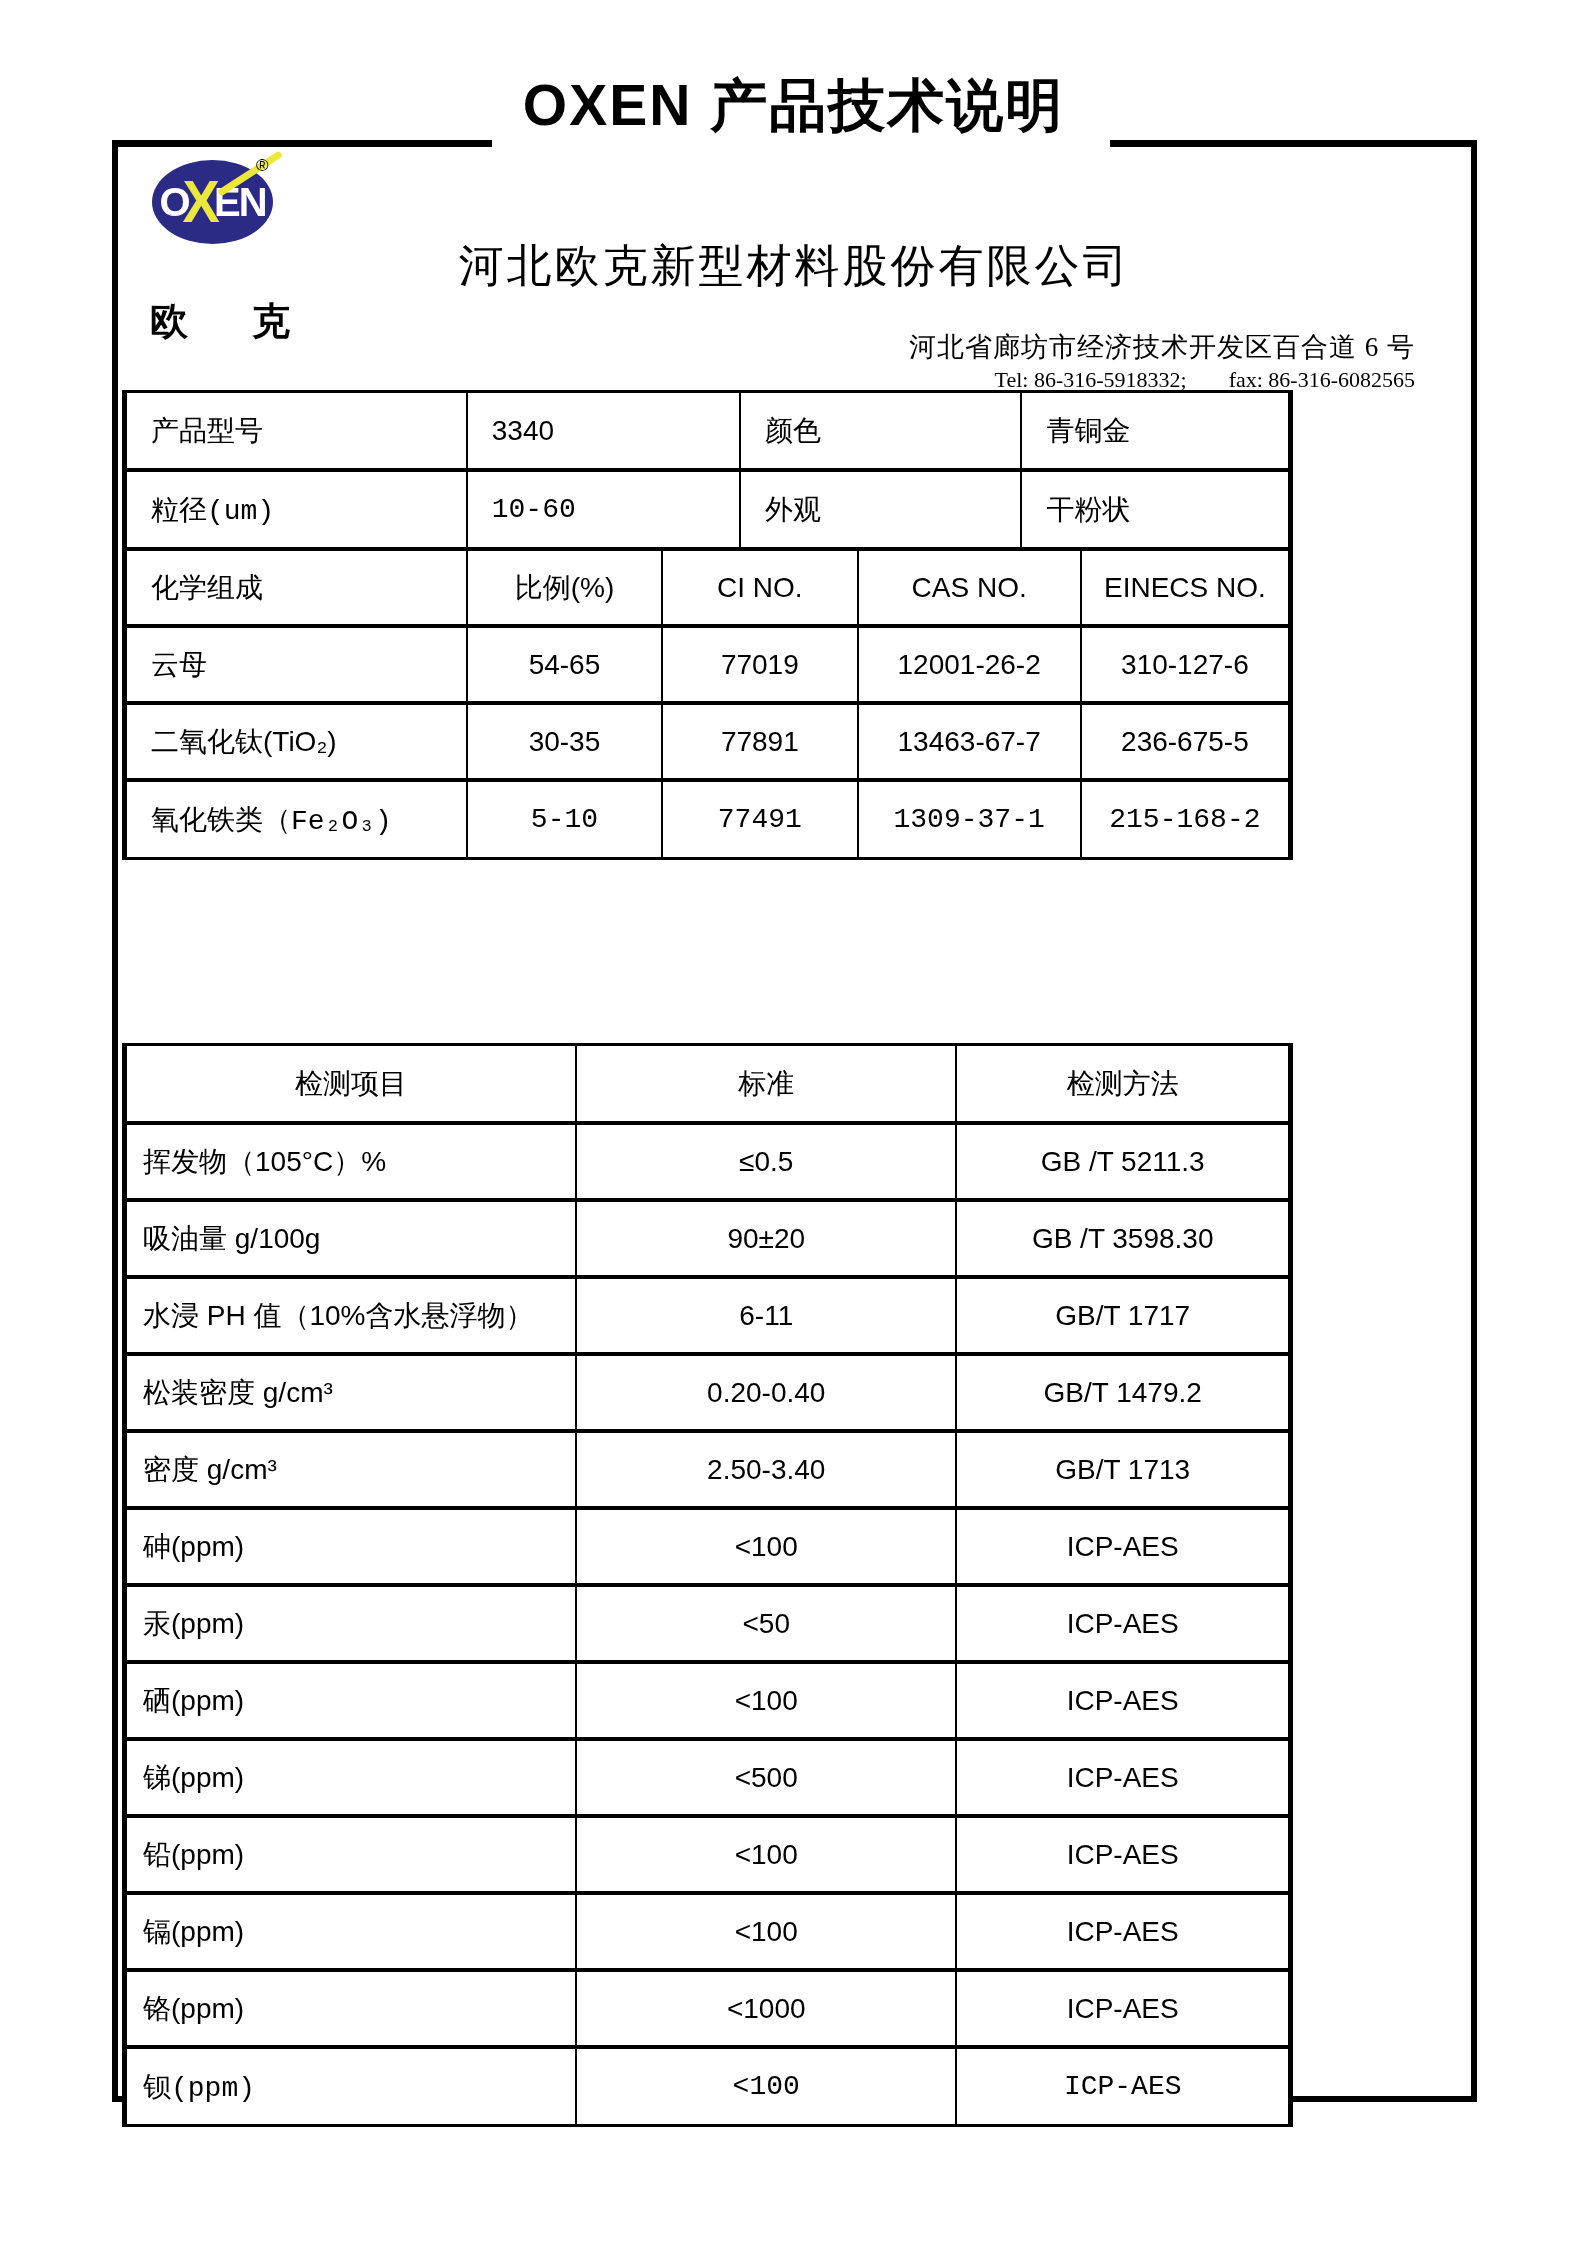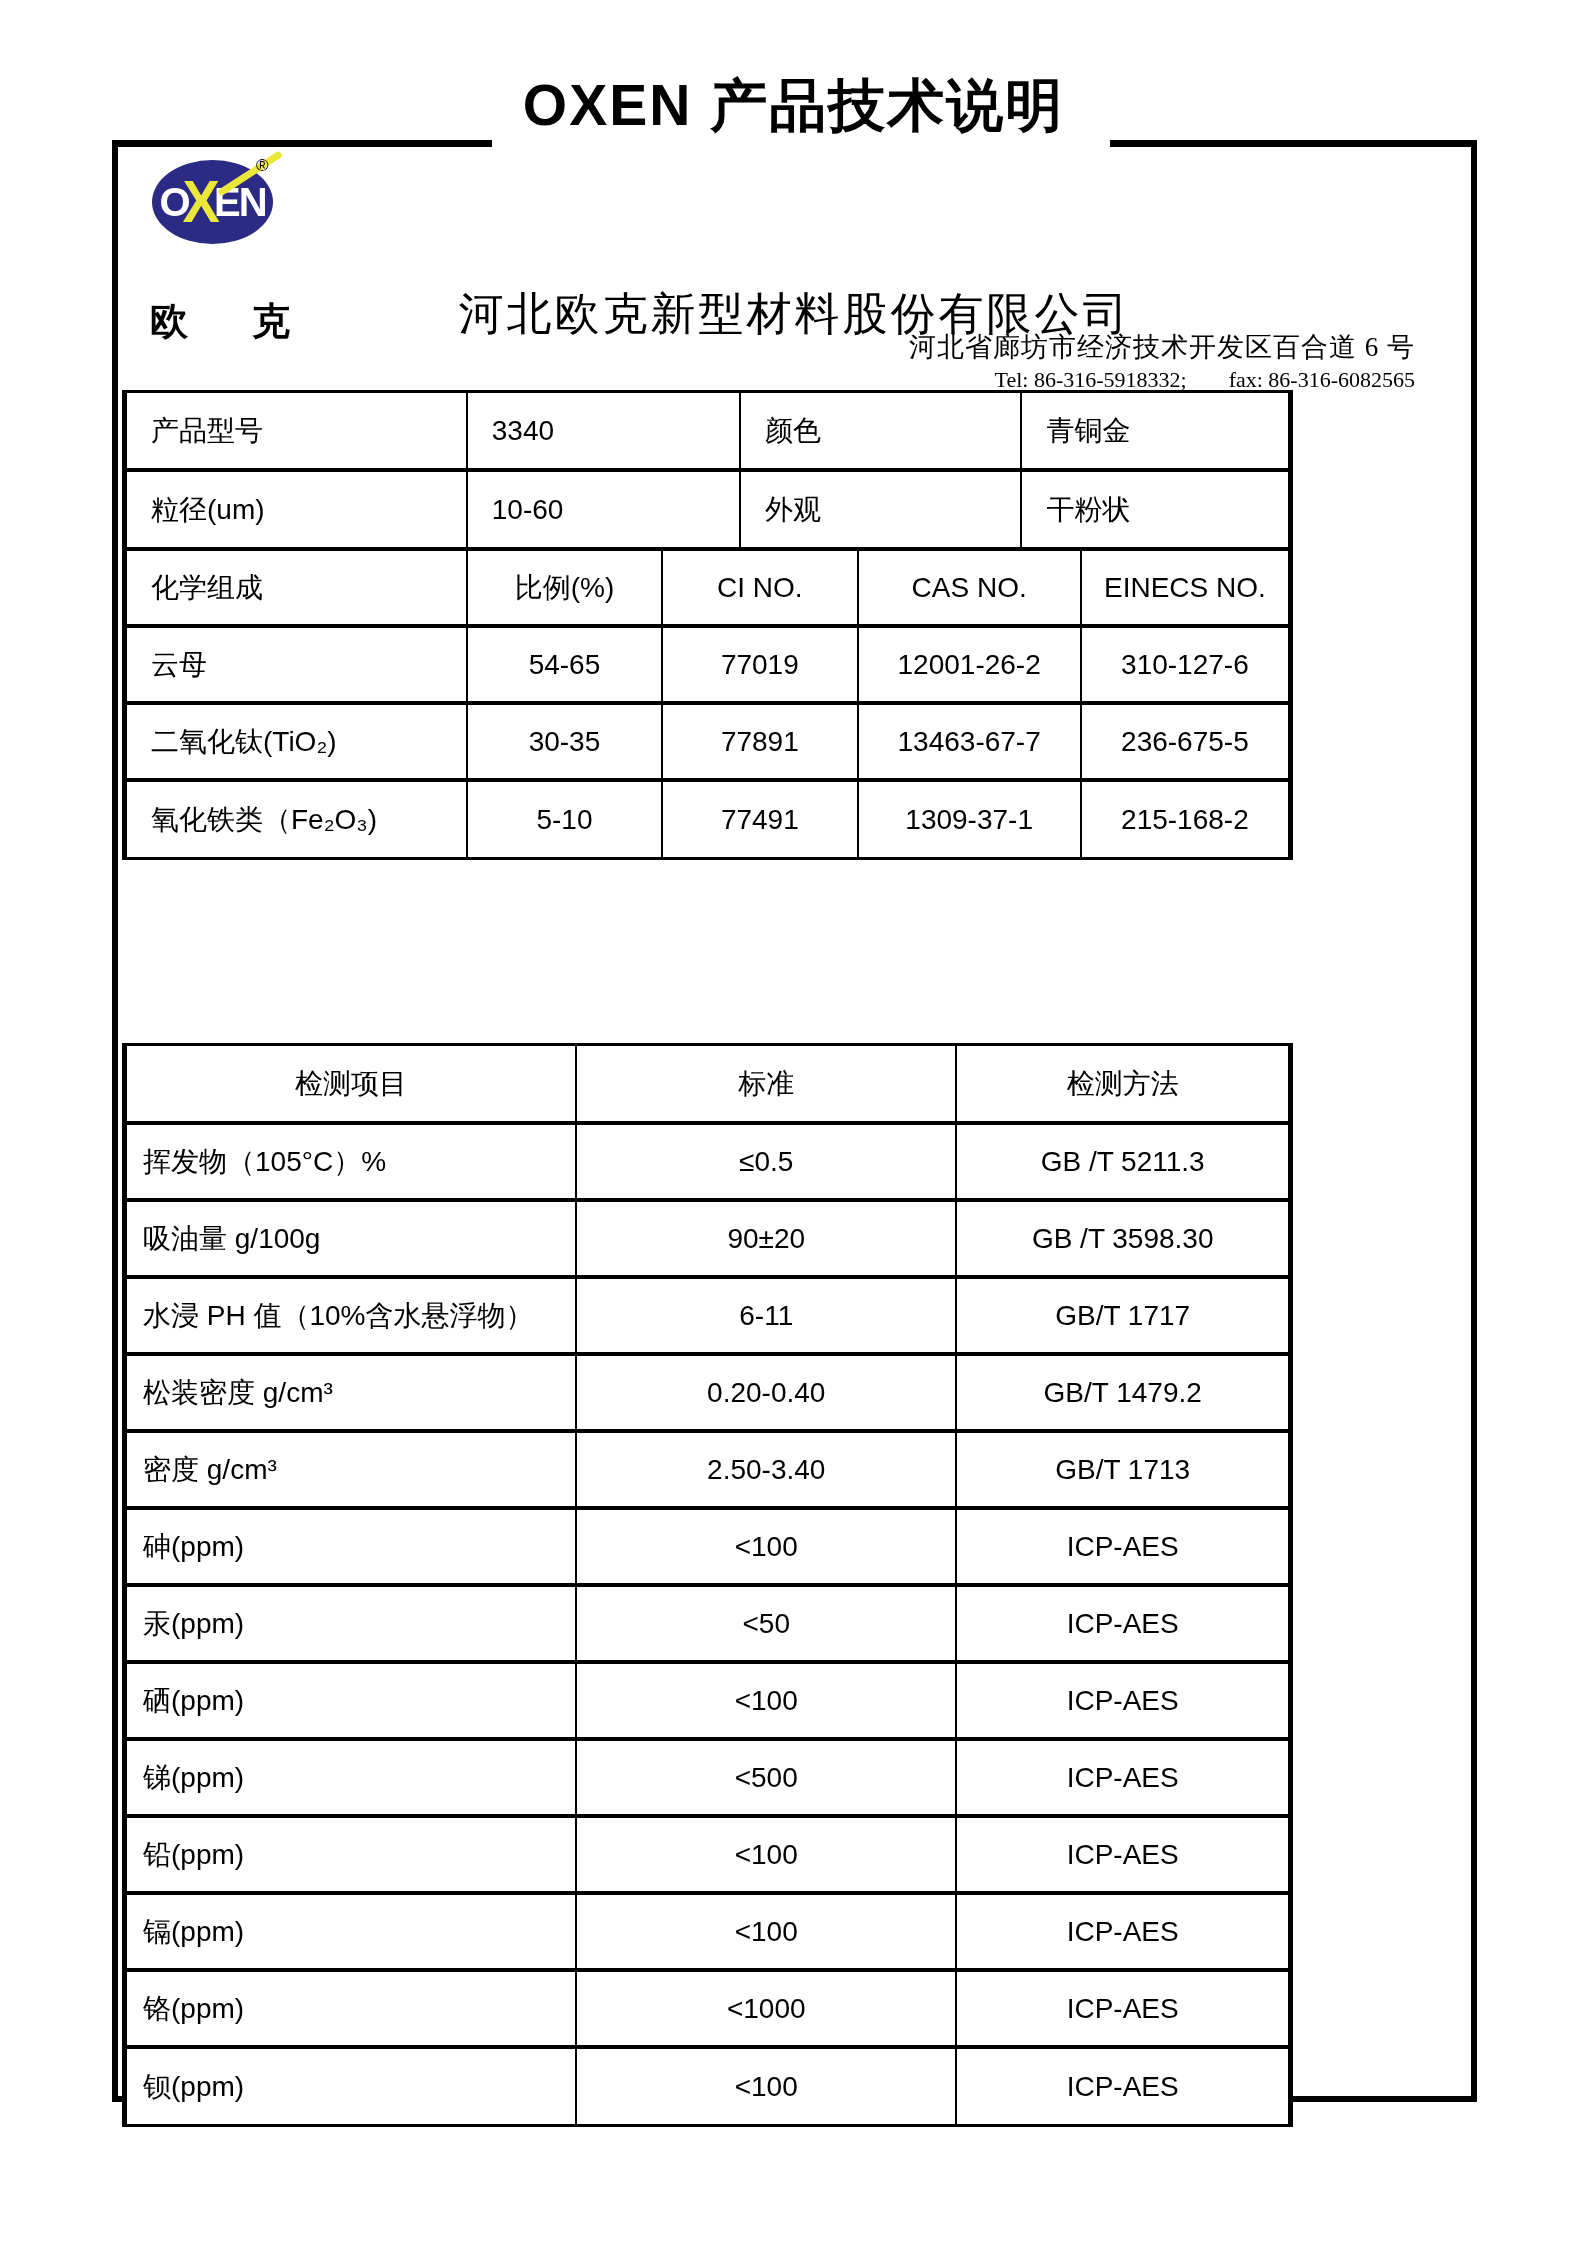--- a/index.html
+++ b/index.html
@@ -47,39 +47,39 @@
     font-family:"Liberation Sans", sans-serif; color:#000;
   }
   .logo-cn {
     position:absolute; left:150px; top:296px; width:140px;
     display:flex; justify-content:space-between;
     font-family:"Liberation Sans", sans-serif; font-weight:bold; font-size:38px;
   }
   
   .company-name {
     position:absolute; left:112px; top:236px; width:1365px; text-align:center;
-    font-size:45px; font-family:"Liberation Serif", serif; letter-spacing:3px;margin-top:48px;
+    font-size:45px; font-family:"Liberation Serif", serif; letter-spacing:3px;
   }
   .addr-block {
     position:absolute; right:172px; top:330px; text-align:right;
     font-family:"Liberation Serif", serif;
   }
   .addr-line1 { font-size:27px; line-height:34px; letter-spacing:1px; }
   .addr-line2 { font-size:22px; line-height:31px; }
   .addr-line2 .gap { display:inline-block; width:42px; }
   
   .tbl-wrap { position:absolute; left:122px; width:1171px; border:3px solid #000; background:#fff; }
   .t1 { top:390px; }
   .t2 { top:1023px;margin-top:20px; }
   table { width:100%; border-collapse:collapse; table-layout:fixed;
           font-family:"Liberation Sans", sans-serif; font-size:28px; color:#000; }
   td { border:2px solid #000; border-top-width:4px; border-bottom-width:4px;
        height:77px; vertical-align:middle; text-align:center; padding:0 6px; }
   table tr:first-child td { border-top-width:0; }
-  table tr:last-child td  { border-bottom-width:0; }
+  table tr:last-child td  { border-bottom-width:0;font-family:Liberation Mono, monospace; }
   .tB { margin-top:0; }
   .tB tr:first-child td { border-top-width:4px; }
   td.lft { text-align:left; padding-left:24px; }
   .t2 td.lft { padding-left:16px; }
 </style>
 </head>
 <body>
 
 <div class="page">
 

